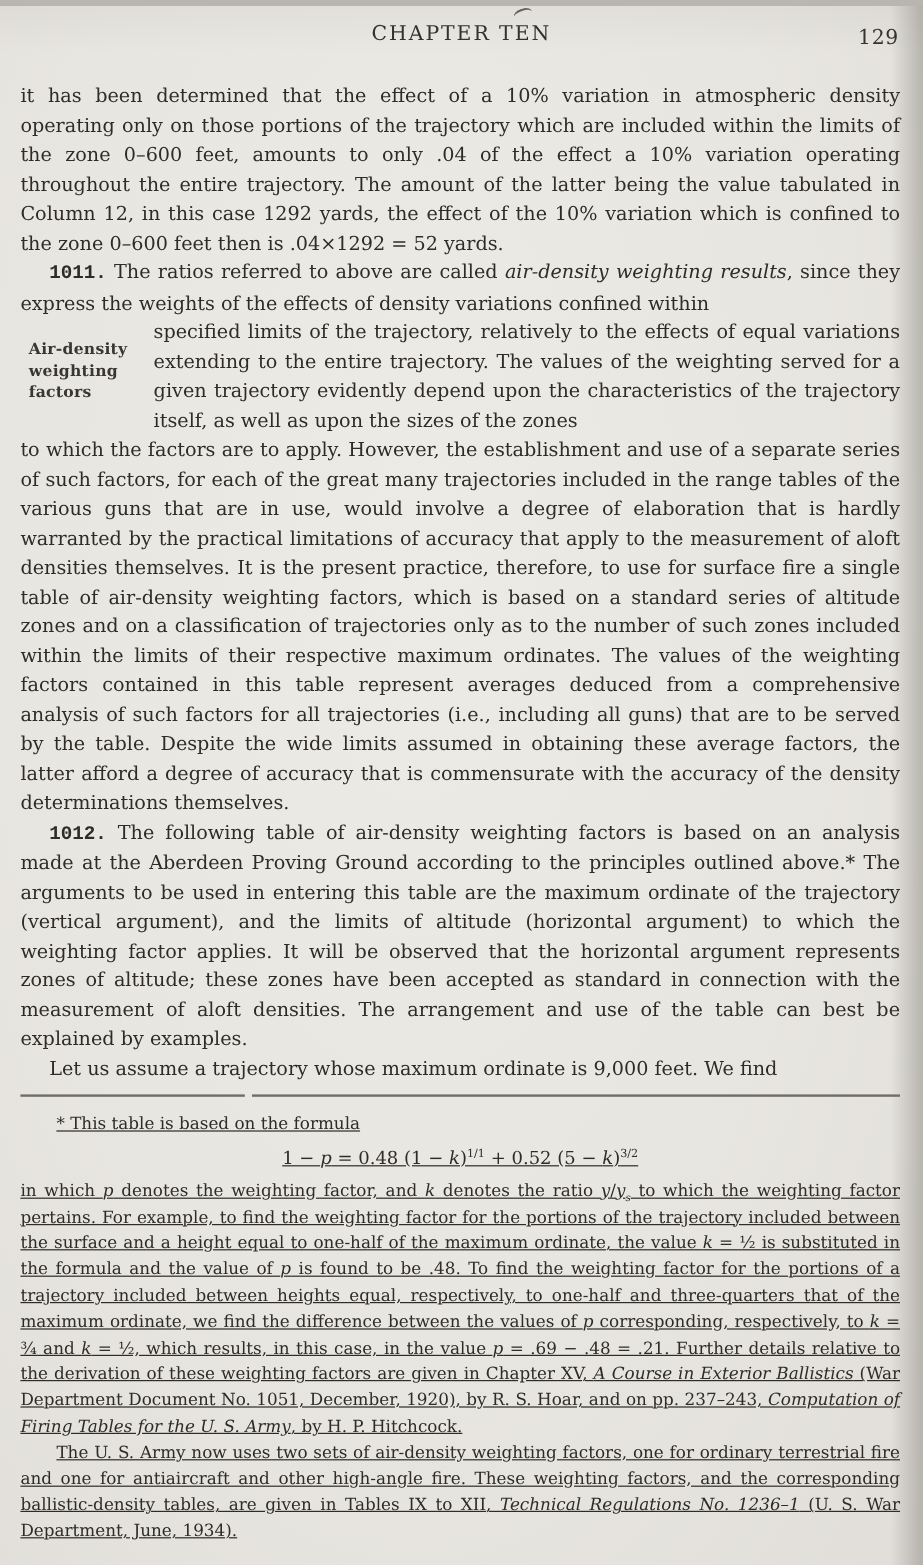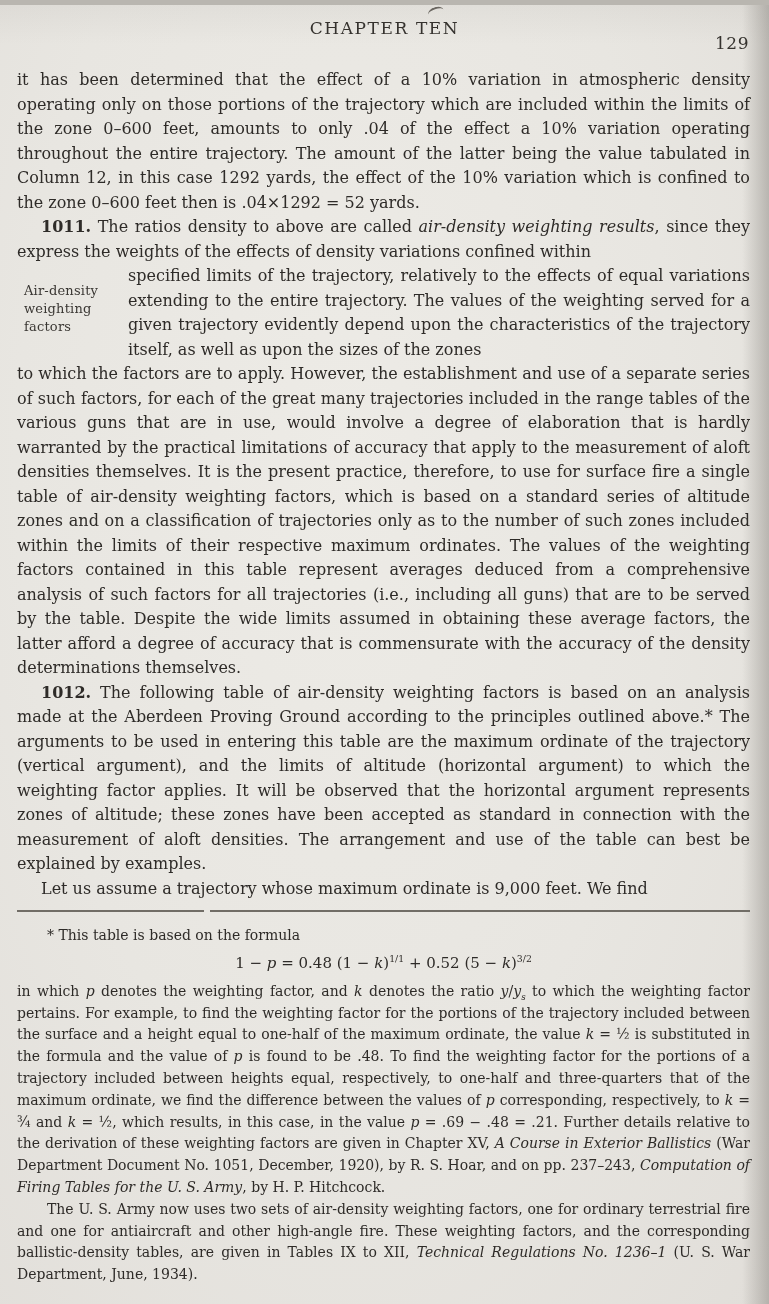--- a/index.html
+++ b/index.html
@@ -20,75 +20,76 @@
     border-top:2px solid #4d4943;border-radius:60% 60% 0 0;
     transform:rotate(-18deg);opacity:.8;
   }
   .page-header{
     position:relative;
     padding-top:13px;height:24px;
     font-size:17px;letter-spacing:1.6px;color:#35322e;
   }
   .chapter-title{text-align:center;}
   .page-number{
-    position:absolute;top:28px;right:20px;letter-spacing:.5px;
+    position:absolute;top:17px;right:20px;letter-spacing:.5px;
   }
   .body-text{
     margin:26px 19px 0 17px;
     font-size:16px;line-height:24.5px;
     text-align:justify;
   }
   .body-text p{margin:0;}
   .indent{text-indent:24px;}
   .margin-row{display:flex;}
   .margin-note{
     flex:0 0 111px;box-sizing:border-box;
     padding:18px 6px 0 7px;
-    font-weight:normal;font-size:13px;line-height:18px;
+    font-weight:bold;font-size:13px;line-height:18px;
     letter-spacing:.2px;color:#3a3733;text-align:left;
   }
   .indented-block{flex:1;text-align:justify;}
   .footnote-rule{
     margin:9px 19px 0 17px;
     display:flex;gap:6px;align-items:center;
   }
   .footnote-rule .seg{height:2px;background:#716d66;}
   .footnote-rule .seg1{width:187px;}
   .footnote-rule .seg2{flex:1;}
   .footnote{
     margin:13px 19px 0 17px;
     font-size:14px;line-height:21.8px;
     text-align:justify;
+    text-decoration:underline;
   }
   .footnote p{margin:0;}
   .fn-indent{text-indent:30px;}
   .formula{
     text-align:center;font-size:15px;
     margin:4px 0 6px 0;line-height:24px;
   }
   .it{font-style:italic;}
-  .bd{font-weight:bold;}
+  .bd{font-weight:bold;font-family:Liberation Mono, monospace;}
   sup,sub{font-size:.62em;line-height:0;}
 </style>
 </head>
 <body>
 
 <div class="page">
 
   <div class="stray-mark"></div>
 
   <header class="page-header">
     <div class="chapter-title">CHAPTER TEN</div>
     <div class="page-number">129</div>
   </header>
 
   <main class="body-text">
     <p>it has been determined that the effect of a 10% variation in atmospheric density operating only on those portions of the trajectory which are included within the limits of the zone 0–600 feet, amounts to only .04 of the effect a 10% variation operating throughout the entire trajectory. The amount of the latter being the value tabulated in Column 12, in this case 1292 yards, the effect of the 10% variation which is confined to the zone 0–600 feet then is .04×1292 = 52 yards.</p>
 
-    <p class="indent"><span class="bd">1011.</span><span> The ratios density to above are called </span><span class="it">air-density weighting results</span><span>, since they express the weights of the effects of density variations confined within</span></p>
+    <p class="indent"><span class="bd">1011.</span><span> The ratios referred to above are called </span><span class="it">air-density weighting results</span><span>, since they express the weights of the effects of density variations confined within</span></p>
 
     <div class="margin-row">
       <div class="margin-note">
         <div>Air-density</div>
         <div>weighting</div>
         <div>factors</div>
       </div>
       <div class="indented-block">specified limits of the trajectory, relatively to the effects of equal variations extending to the entire trajectory. The values of the weighting served for a given trajectory evidently depend upon the characteristics of the trajectory itself, as well as upon the sizes of the zones</div>
     </div>
 

